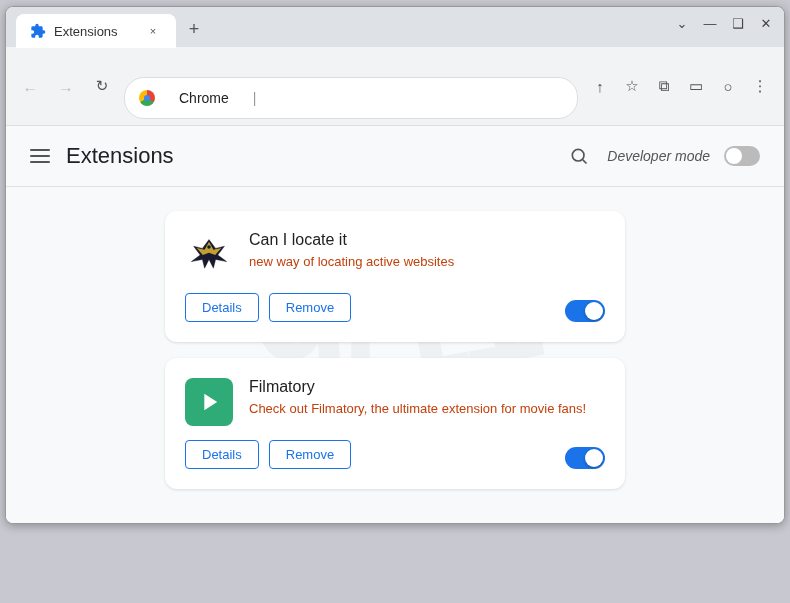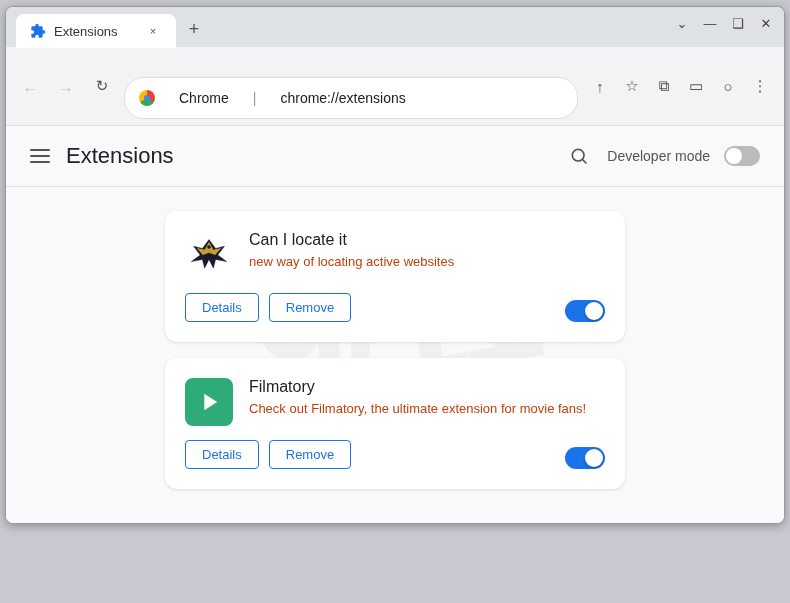--- a/index.html
+++ b/index.html
@@ -236,20 +236,21 @@
     .page-title {
       font-size: 22px;
       font-weight: 400;
       color: #202124;
     }
 
     .header-right {
       display: flex;
       align-items: center;
       gap: 14px;
+      font-style: italic;
     }
 
     .dev-mode-label {
       font-size: 14px;
       color: #555;
     }
 
     .toggle-switch {
       width: 36px;
       height: 20px;
@@ -419,21 +420,20 @@
 
   <div class="nav-bar">
     <button class="nav-btn disabled">←</button>
     <button class="nav-btn disabled">→</button>
     <button class="nav-btn">↻</button>
 
     <div class="address-bar">
       <div class="chrome-circle"></div>
       <span class="address-text">Chrome</span>
       <span class="address-sep">|</span>
-      <span class="address-text">chrome://extensions</span>
     </div>
 
     <div class="nav-actions">
       <button class="nav-btn">↑</button>
       <button class="nav-btn">☆</button>
       <button class="nav-btn">⧉</button>
       <button class="nav-btn">▭</button>
       <button class="nav-btn">○</button>
       <button class="nav-btn">⋮</button>
     </div>

